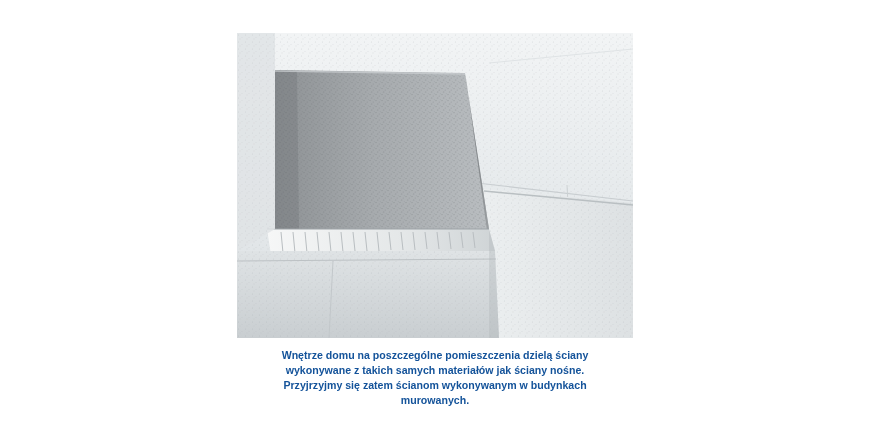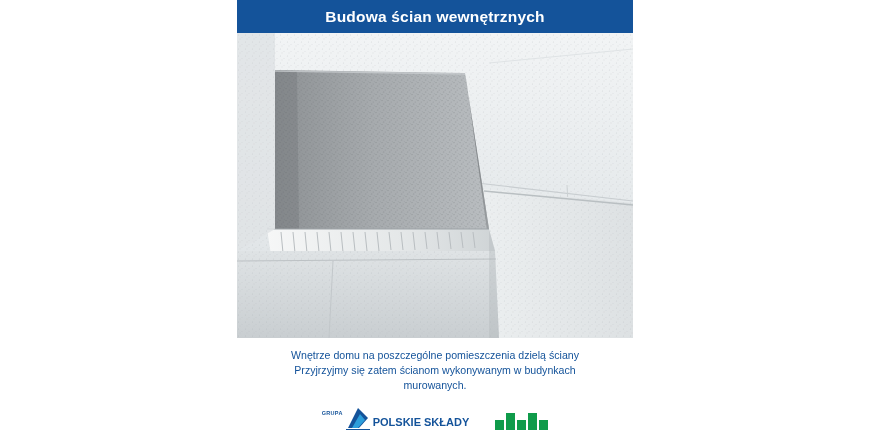--- a/index.html
+++ b/index.html
@@ -68,21 +68,21 @@
   
   .caption {
     position: absolute;
     left: 0;
     top: 340px;
     width: 396px;
     padding: 8px 22px 0 22px;
     box-sizing: border-box;
     color: #14539a;
     font-size: 10.6px;
-    font-weight: normal;
+    font-weight: bold;
     line-height: 1.42;
     text-align: center;
   }
   
   .footer {
     position: absolute;
     left: 0;
     bottom: 0;
     width: 396px;
     height: 32px;
@@ -148,23 +148,20 @@
   .logo-right .blk.b4 { height: 20px; }
   .logo-right .blk.b5 { height: 13px; }
 </style>
 </head>
 <body>
 
 <div class="page">
 
   <div class="card">
 
-    <div class="header-bar">
-      <div class="header-title">Budowa ścian wewnętrznych</div>
-    </div>
 
     <div class="photo">
       <svg viewBox="0 0 396 305" preserveAspectRatio="none" aria-hidden="true">
         <defs>
           <linearGradient id="bgWall" x1="0" y1="0" x2="0" y2="1">
             <stop offset="0%" stop-color="#f2f4f5"></stop>
             <stop offset="55%" stop-color="#e6eaec"></stop>
             <stop offset="100%" stop-color="#d9dee1"></stop>
           </linearGradient>
           <linearGradient id="darkBlockTop" x1="0" y1="0" x2="1" y2="0">
@@ -257,44 +254,20 @@
 
         <polygon points="0,0 38,0 38,196 0,218" fill="#dfe3e5" opacity="0.85"></polygon>
         <polygon points="0,0 38,0 38,196 0,218" fill="url(#grainLight)" opacity="0.7"></polygon>
 
         <polygon points="252,196 258,218 262,305 252,305" fill="#aeb4b7" opacity="0.35"></polygon>
       </svg>
     </div>
 
     <div class="caption">
       <div>Wnętrze domu na poszczególne pomieszczenia dzielą ściany</div>
+      <div>wykonywane z takich samych materiałów jak ściany nośne.</div>
       <div>Przyjrzyjmy się zatem ścianom wykonywanym w budynkach</div>
       <div>murowanych.</div>
     </div>
 
-    <div class="footer">
-
-      <div class="logo-left">
-        <span class="grupa">GRUPA</span>
-        <span class="mark">
-          <svg viewBox="0 0 24 26" width="24" height="26" aria-hidden="true">
-            <polygon points="2,22 12,2 22,12 13,22" fill="#14539a"></polygon>
-            <polygon points="6,22 14,8 19,14 12,22" fill="#2d9edb"></polygon>
-            <rect x="0" y="23" width="24" height="3" fill="#14539a"></rect>
-          </svg>
-        </span>
-        <span class="brandtext">POLSKIE SKŁADY</span>
-      </div>
-
-      <div class="logo-right">
-        <span class="blocks">
-          <span class="blk b1"></span>
-          <span class="blk b2"></span>
-          <span class="blk b3"></span>
-          <span class="blk b4"></span>
-          <span class="blk b5"></span>
-        </span>
-      </div>
-
-    </div>
 
   </div>
 </div>
 
 </body></html>

